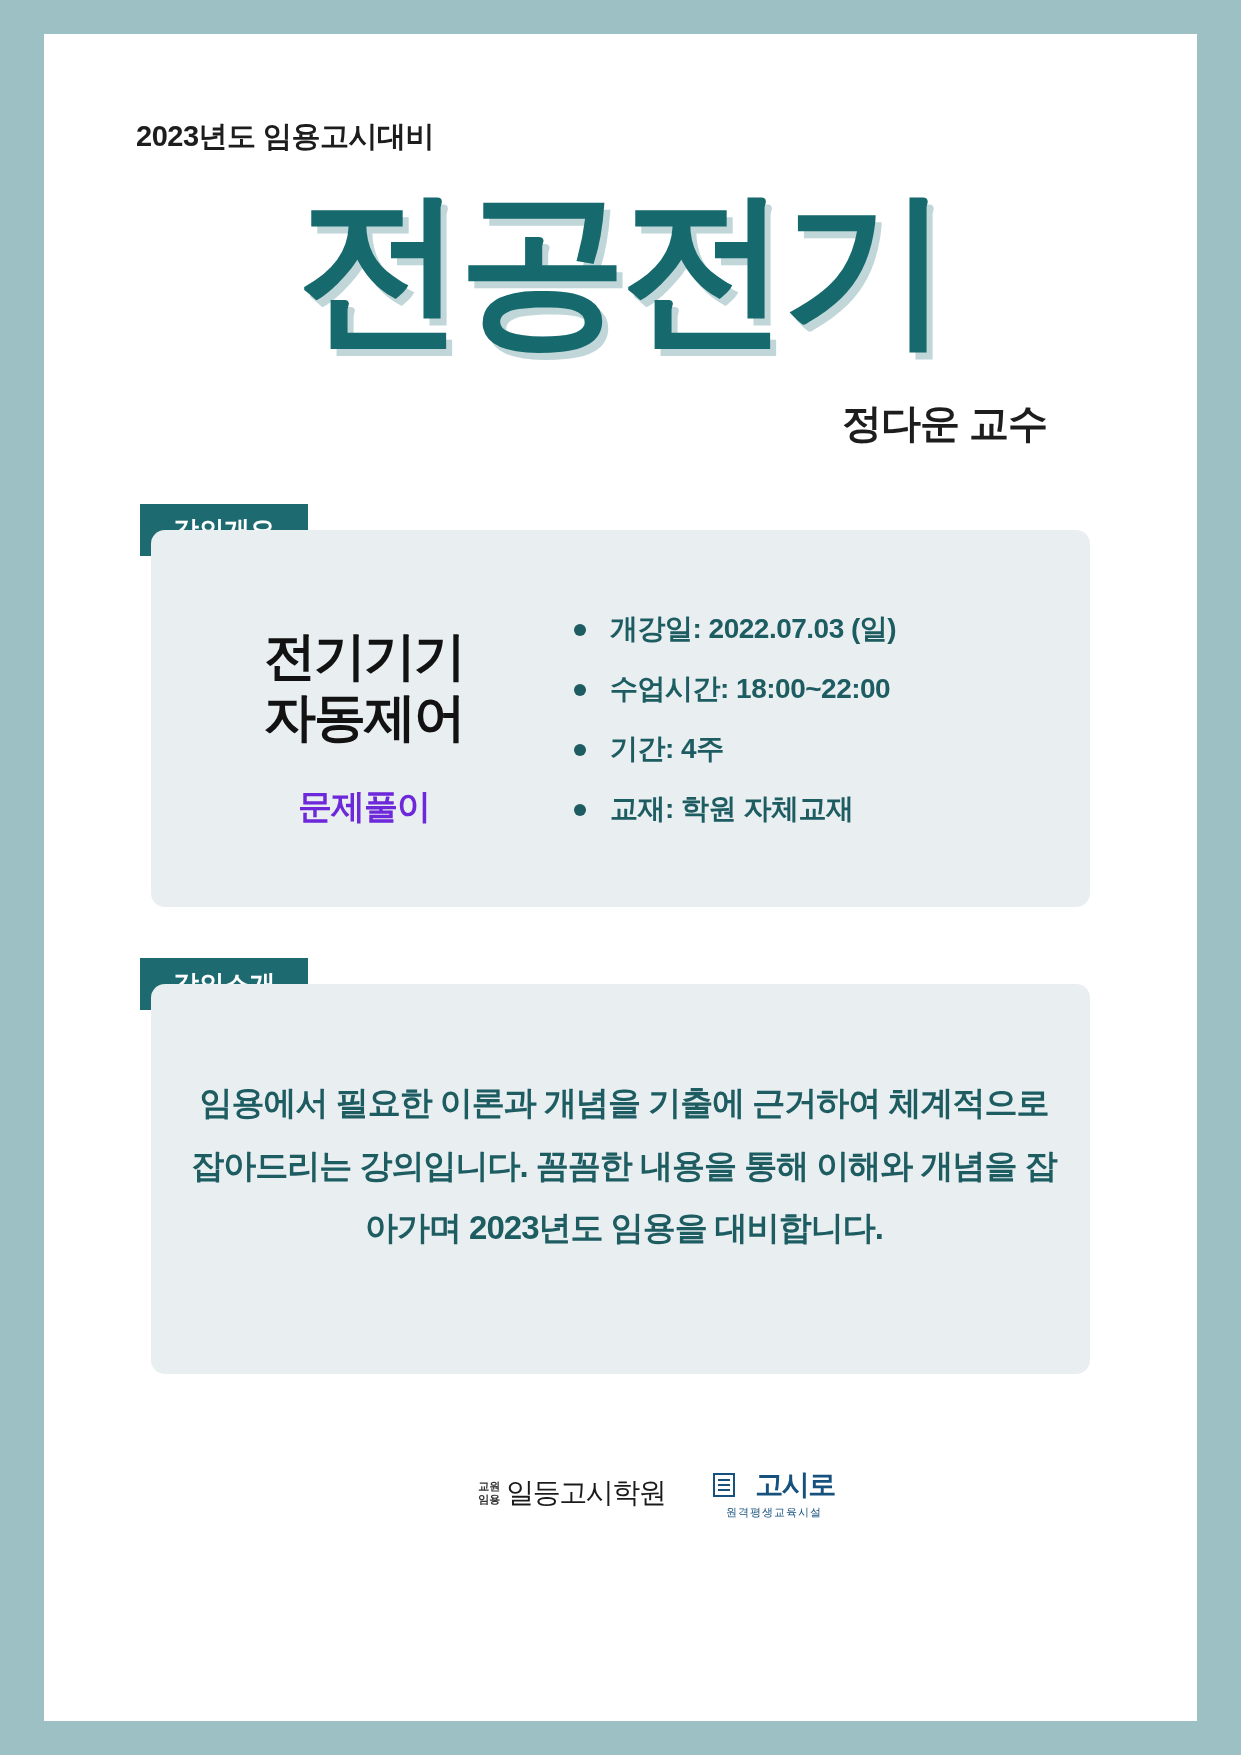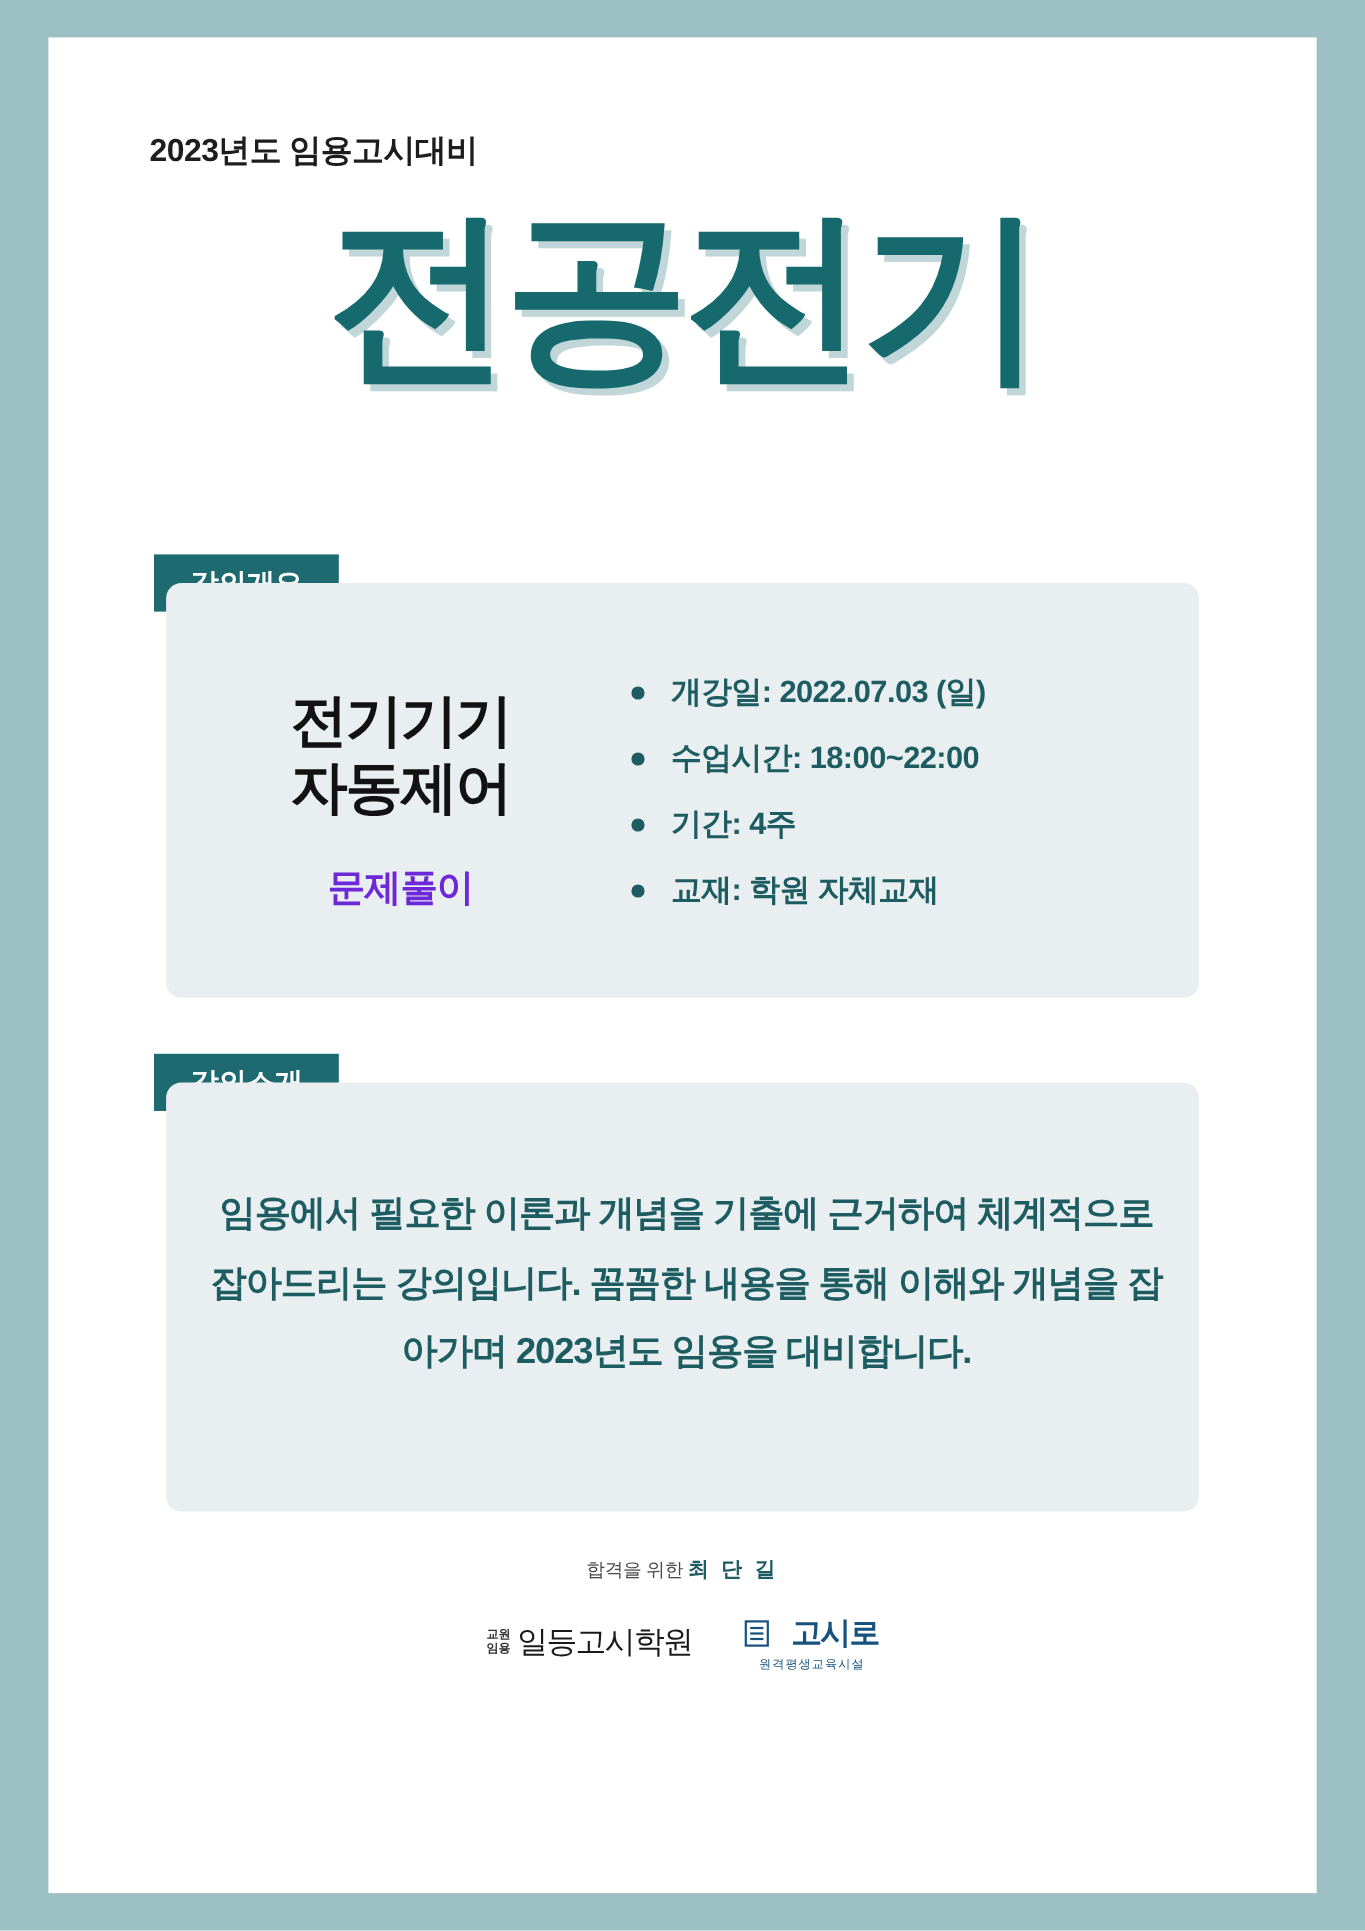--- a/index.html
+++ b/index.html
@@ -177,20 +177,21 @@
 
   .footer-logos {
     position: absolute;
     left: 0;
     top: 1432px;
     width: 100%;
     display: flex;
     align-items: center;
     justify-content: center;
     gap: 48px;
+    padding-left: 36px;
   }
   .logo-a {
     display: flex;
     align-items: center;
     gap: 6px;
   }
   .logo-a .small {
     font-size: 11px;
     font-weight: bold;
     line-height: 1.15;
@@ -244,20 +245,21 @@
 </style>
 </head>
 <body>
 
 <div class="poster">
 
   <div class="kicker">2023년도 임용고시대비</div>
 
   <div class="big-title">전공전기</div>
 
+  <div class="professor">정다운 교수</div>
 
   <div class="tab tab-overview">강의개요</div>
   <div class="panel panel-overview"></div>
 
   <div class="course-name">
     <div>전기기기</div>
     <div>자동제어</div>
   </div>
   <div class="course-sub">문제풀이</div>
 
@@ -277,24 +279,20 @@
     <li>
       <span class="bullet"></span>
       <span>교재: 학원 자체교재</span>
     </li>
   </ul>
 
   <div class="tab tab-intro">강의소개</div>
   <div class="panel panel-intro"></div>
   <div class="intro-text">임용에서 필요한 이론과 개념을 기출에 근거하여 체계적으로 잡아드리는 강의입니다. 꼼꼼한 내용을 통해 이해와 개념을 잡아가며 2023년도 임용을 대비합니다.</div>
 
-  <div class="footer-slogan">
-    <span>합격을 위한</span>
-    <span class="accent">최 단 길</span>
-  </div>
 
   <div class="footer-logos">
     <div class="logo-a">
       <span class="small">교원<br>임용</span>
       <span class="main">일등고시학원</span>
     </div>
     <div class="logo-b">
       <div class="top">
         <span class="mark"></span>
         <span class="name">고시로</span>

